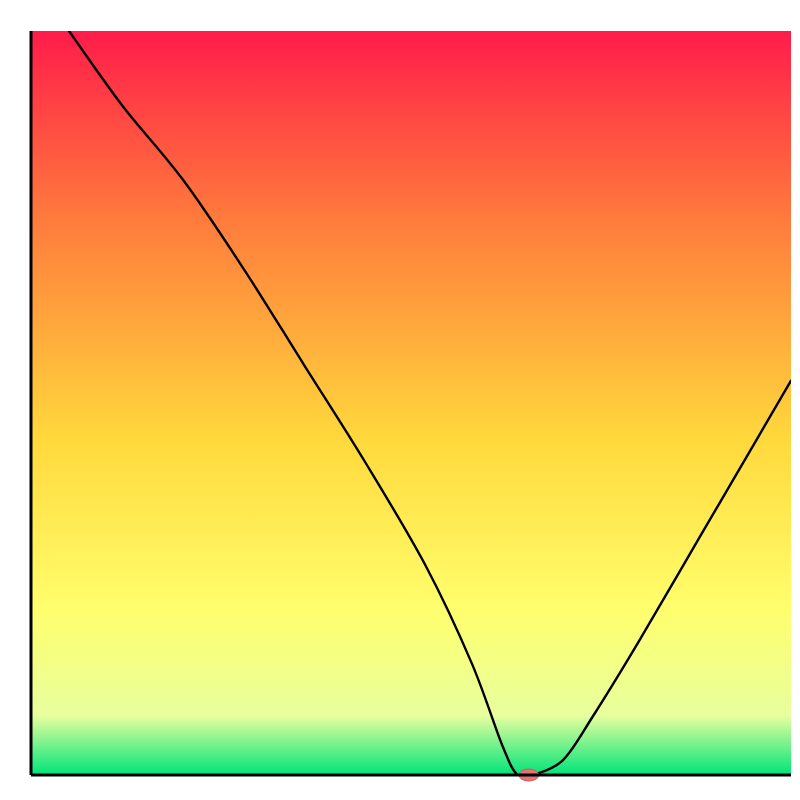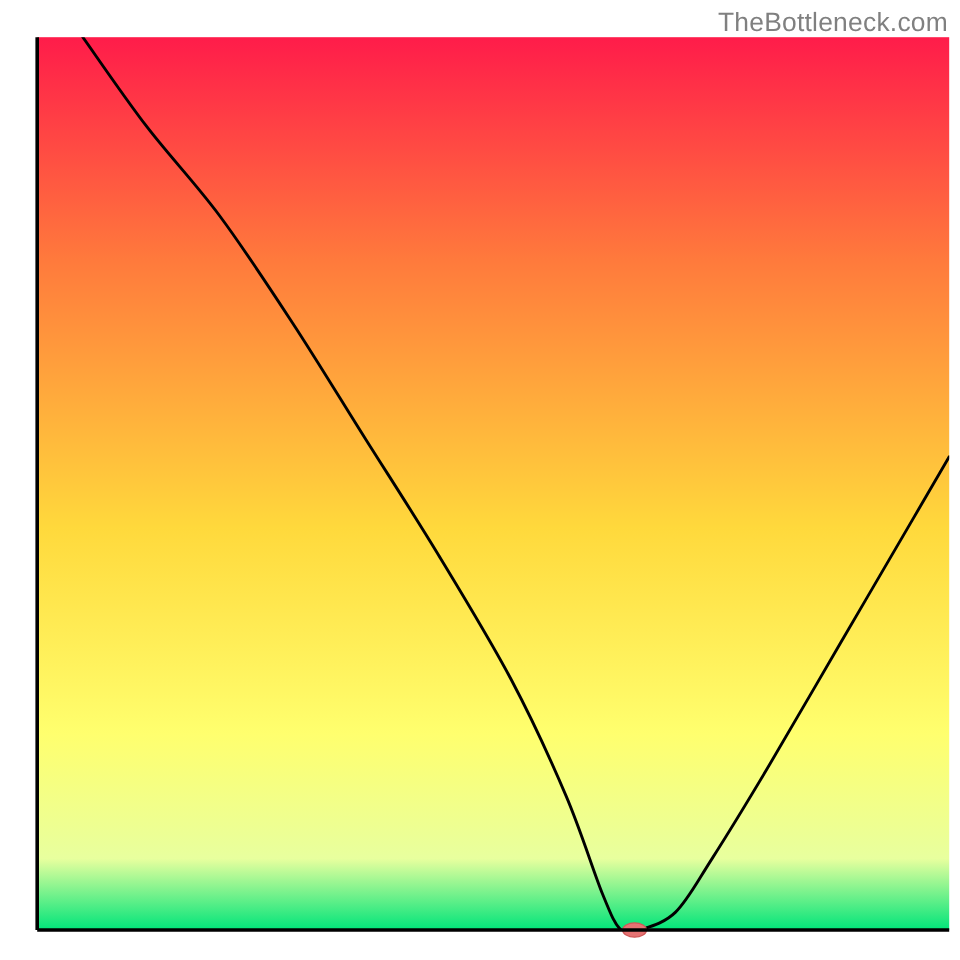--- a/index.html
+++ b/index.html
@@ -27,21 +27,20 @@
   }
   svg {
     display: block;
   }
 </style>
 </head>
 <body>
 
 <div class="chart-wrap">
 
-  <div class="watermark">TheBottleneck.com</div>
 
   <svg width="800" height="800" viewBox="0 0 800 800">
 
     <defs>
       <linearGradient id="bg-grad" x1="0" y1="0" x2="0" y2="1">
         <stop id="g0" offset="0%" stop-color="#FF1C4A"></stop>
         <stop id="g1" offset="25%" stop-color="#FF7A3C"></stop>
         <stop id="g2" offset="55%" stop-color="#FFD93C"></stop>
         <stop id="g3" offset="78%" stop-color="#FFFF6E"></stop>
         <stop id="g4" offset="92%" stop-color="#E8FF9E"></stop>

